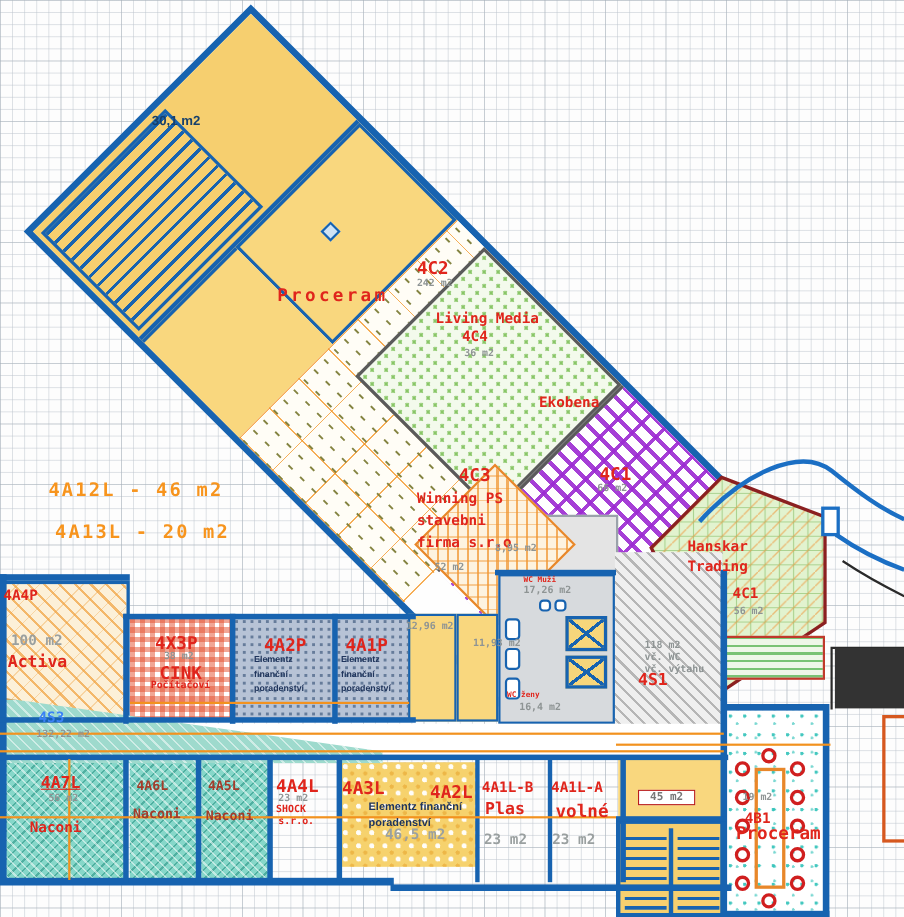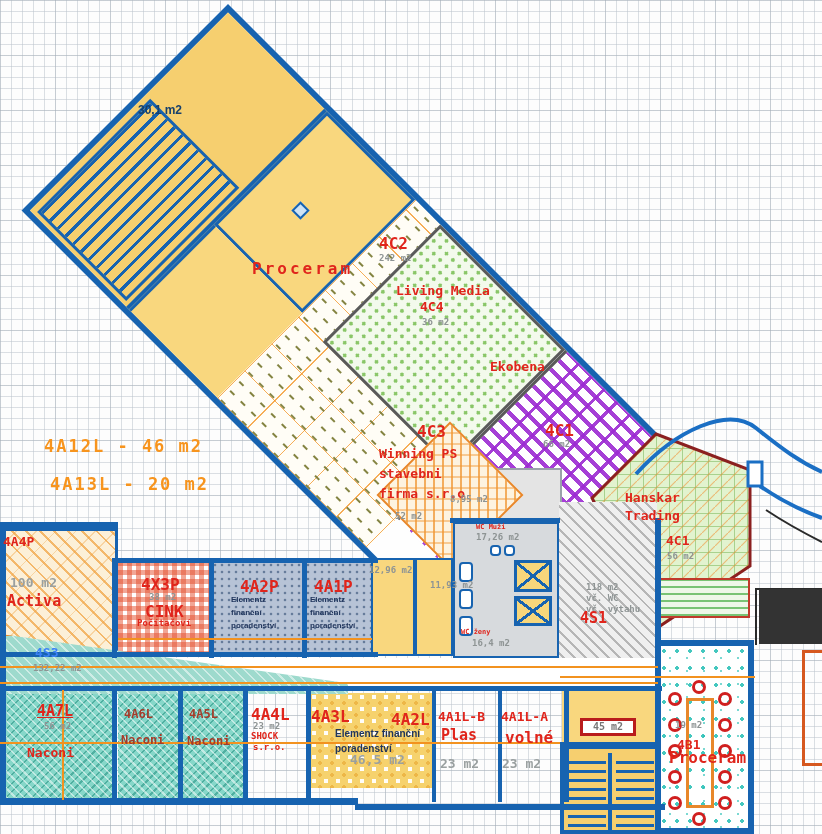--- a/index.html
+++ b/index.html
@@ -114,21 +114,21 @@
        font-family:"DejaVu Sans Mono",monospace;}
   .red{color:#e0251c;font-size:16px;}
   .lg{font-size:13px;} .xl{font-size:15px;} .sm{font-size:9px;} .sm2{font-size:10px;} .tiny{font-size:7px;}
   .orangeT{color:#f7941d;font-size:17px;letter-spacing:2px;}
   .gray{color:#8e9494;font-size:9px;} .graylg{color:#9aa0a0;font-size:13px;}
   .navy{color:#17406b;font-size:12px;font-family:"Liberation Sans",sans-serif;}
   .dark{color:#20355c;font-size:8px;font-family:"Liberation Sans",sans-serif;}
   .mdD{font-size:10px;}
   .rust{color:#3b82f6;font-size:13px;} .rust2{color:#a43c2a;font-size:12px;}
   .sp{letter-spacing:3px;}
-  .tag{background:#fff;border:3px solid #b91c1c;padding:1px 10px;font-size:10px;color:#777;}
+  .tag{background:#fff;border:1px solid #b91c1c;padding:1px 10px;font-size:10px;color:#777;}
   svg{position:absolute;left:0;top:0;z-index:6;pointer-events:none;}
 </style>
 </head>
 <body>
 
 <div id="canvas">
 
   <div class="grid"></div>
 
   <div class="wing">

